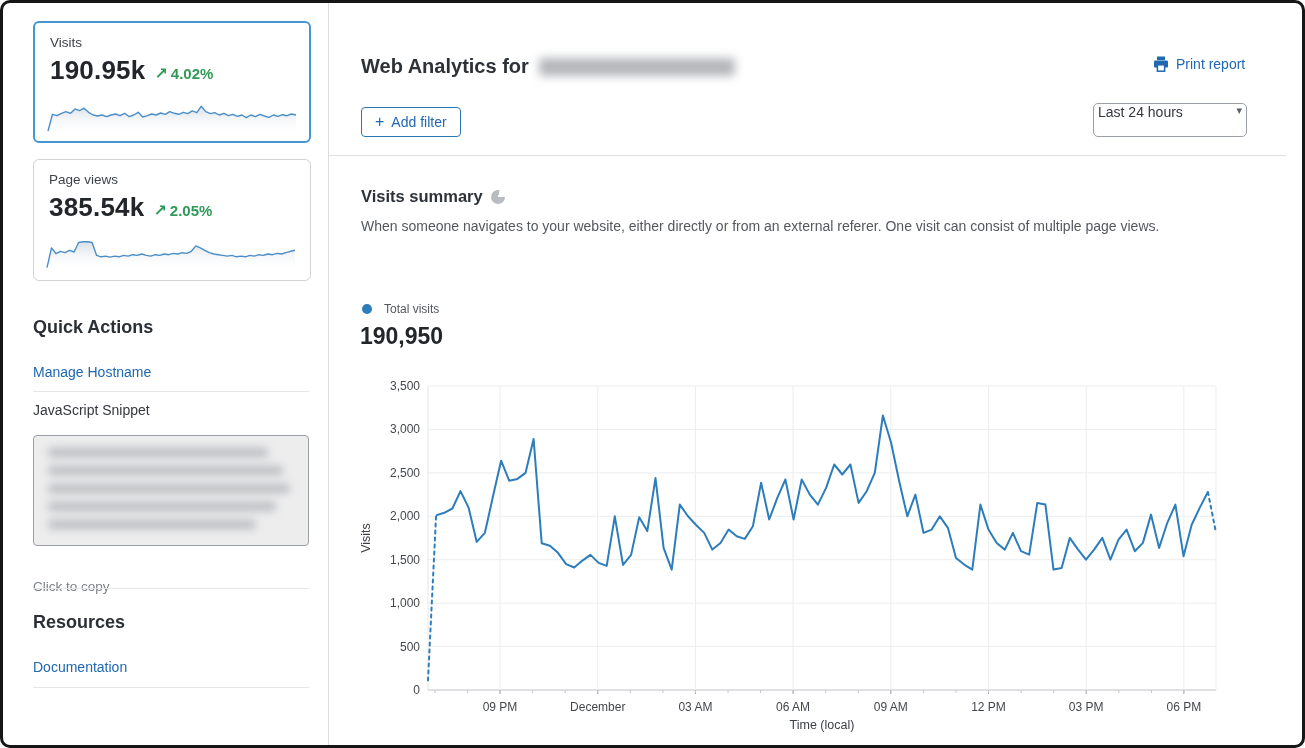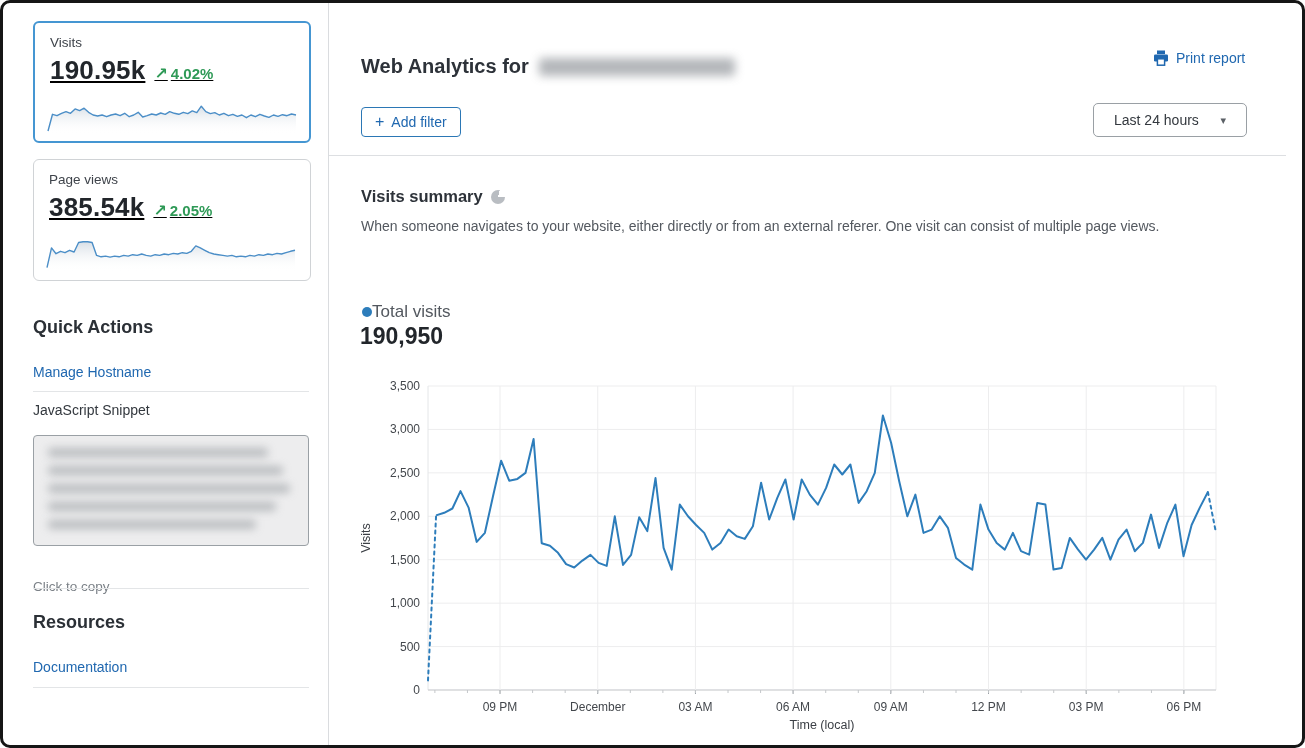--- a/index.html
+++ b/index.html
@@ -7,66 +7,66 @@
   body { font-family:"Liberation Sans","DejaVu Sans",sans-serif; width:1305px; height:748px; }
   .frame { position:relative; width:1305px; height:748px; background:#fff;
            border:3px solid #161616; border-radius:10px; overflow:hidden; }
 
   
   .vdivider { position:absolute; left:325px; top:0; width:1px; height:748px; background:#dadcdf; }
   .stat-card { position:absolute; left:30px; width:278px; height:122px; background:#fff;
                border:1px solid #d0d3d6; border-radius:6px; cursor:pointer; }
   .stat-card.selected { border:2px solid #4596d2; }
   .stat-card .label { position:absolute; left:15px; top:12px; font-size:13.5px; color:#3e434a; }
-  .stat-card .valuerow { position:absolute; left:15px; top:32px; display:flex; align-items:baseline; gap:9px;text-decoration:underline; }
+  .stat-card .valuerow { position:absolute; left:15px; top:32px; display:flex; align-items:baseline; gap:9px; }
   .stat-card .value { font-size:26px; font-weight:bold; color:#22262b; letter-spacing:.2px; }
   .stat-card .trend { font-size:15px; font-weight:bold; color:#2f9a57; }
   .stat-card .trend .arr { font-size:16px; margin-right:3px; }
   .stat-card svg.spark { position:absolute; left:12px; top:70px; }
 
   .side-section-title { position:absolute; left:30px; font-size:18px; font-weight:bold; color:#2b3036; }
   .side-link { position:absolute; left:30px; font-size:14px; color:#2068b0; text-decoration:none; cursor:pointer; }
   .side-label { position:absolute; left:30px; font-size:14px; color:#33383e; }
   .hdiv { position:absolute; left:30px; width:276px; height:1px; background:#e3e5e7; }
   .code-block { position:absolute; left:30px; top:432px; width:276px; height:111px; background:#ededee;
                 border:1px solid #9aa0a5; border-radius:4px; overflow:hidden; cursor:pointer; padding:12px 14px; }
   .code-block .bline { height:9px; border-radius:4px; background:#8f9499; filter:blur(4px); opacity:.55; margin-bottom:9px; }
   .hint { position:absolute; left:30px; font-size:13.5px; color:#7b8187; }
 
   
   .main-title { position:absolute; left:358px; top:52px; font-size:20px; font-weight:bold; color:#2d3239;
                 display:flex; align-items:center; gap:10px; }
   .blur-domain { display:inline-block; width:196px; height:18px; border-radius:3px;
                  background:#9b9fa4; filter:blur(5px); opacity:.75; }
-  .print-link { position:absolute; left:1150px; top:47px; display:flex; align-items:center; gap:7px;
+  .print-link { position:absolute; left:1150px; top:53px; display:flex; align-items:center; gap:7px;
                 color:#2068b0; font-size:14px; cursor:pointer; }
   .btn-add-filter { position:absolute; left:358px; top:104px; height:30px; padding:0 13px;
                 border:1px solid #2b77b5; border-radius:4px; background:#fff; color:#2068b0;
                 font-size:14px; display:flex; align-items:center; gap:7px; cursor:pointer;
                 font-family:inherit; }
   .btn-add-filter .plus { font-size:16px; line-height:1; }
   .select-range { position:absolute; left:1090px; top:100px; width:154px; height:34px;
                   border:1px solid #9aa0a5; border-radius:5px; background:#fff; display:flex;
-                  align-items:center; padding:0 20px; font-size:14px; color:#33383e; cursor:pointer; }
+                  padding:0 4px; font-size:14px; color:#33383e; cursor:pointer; }
   .select-range .caret { margin-left:auto; font-size:11px; color:#5b6066; }
   .header-div { position:absolute; left:326px; top:152px; width:957px; height:1px; background:#dddfe2; }
 
   
   .summary-title { position:absolute; left:358px; top:184px; font-size:16.5px; font-weight:bold; color:#2d3239;
                    display:flex; align-items:center; gap:8px; }
   .pie-icon { width:14px; height:14px; border-radius:50%;
               background:conic-gradient(from 15deg,#ffffff 0 75deg,#b9bdc2 75deg 360deg);
               display:inline-block; }
   .summary-desc { position:absolute; left:358px; top:215px; font-size:14px; color:#53585f; }
   .tabs { position:absolute; left:358px; top:251px; display:flex; gap:24px; font-size:14px; color:#5c6268; }
   .tab { cursor:pointer; padding-bottom:8px; }
   .tab.active { color:#2f353b; border-bottom:3px solid #3c7eb8; }
   .tab-more { cursor:pointer; letter-spacing:1px; font-size:12px; padding-top:3px; color:#5c6268; }
-  .legend { position:absolute; left:359px; top:299px; display:flex; align-items:center; gap:0;
-            font-size:17px; color:#53585f; }
+  .legend { position:absolute; left:359px; top:299px; display:flex; align-items:center; gap:12px;
+            font-size:12px; color:#53585f; }
   .legend .dot { width:10px; height:10px; border-radius:50%; background:#2d7dbb; display:inline-block; }
   .total-value { position:absolute; left:357px; top:320px; font-size:23px; font-weight:bold; color:#22262b; }
 
   
   .chart { position:absolute; left:352px; top:372px; }
   .chart text.tick { font-size:12px; fill:#43474c; font-family:"Liberation Sans",sans-serif; }
   .chart text.axlabel { font-size:12.5px; fill:#3c4046; font-family:"Liberation Sans",sans-serif; }
   .hidden-defs { position:absolute; width:0; height:0; }
 </style>
 </head>

